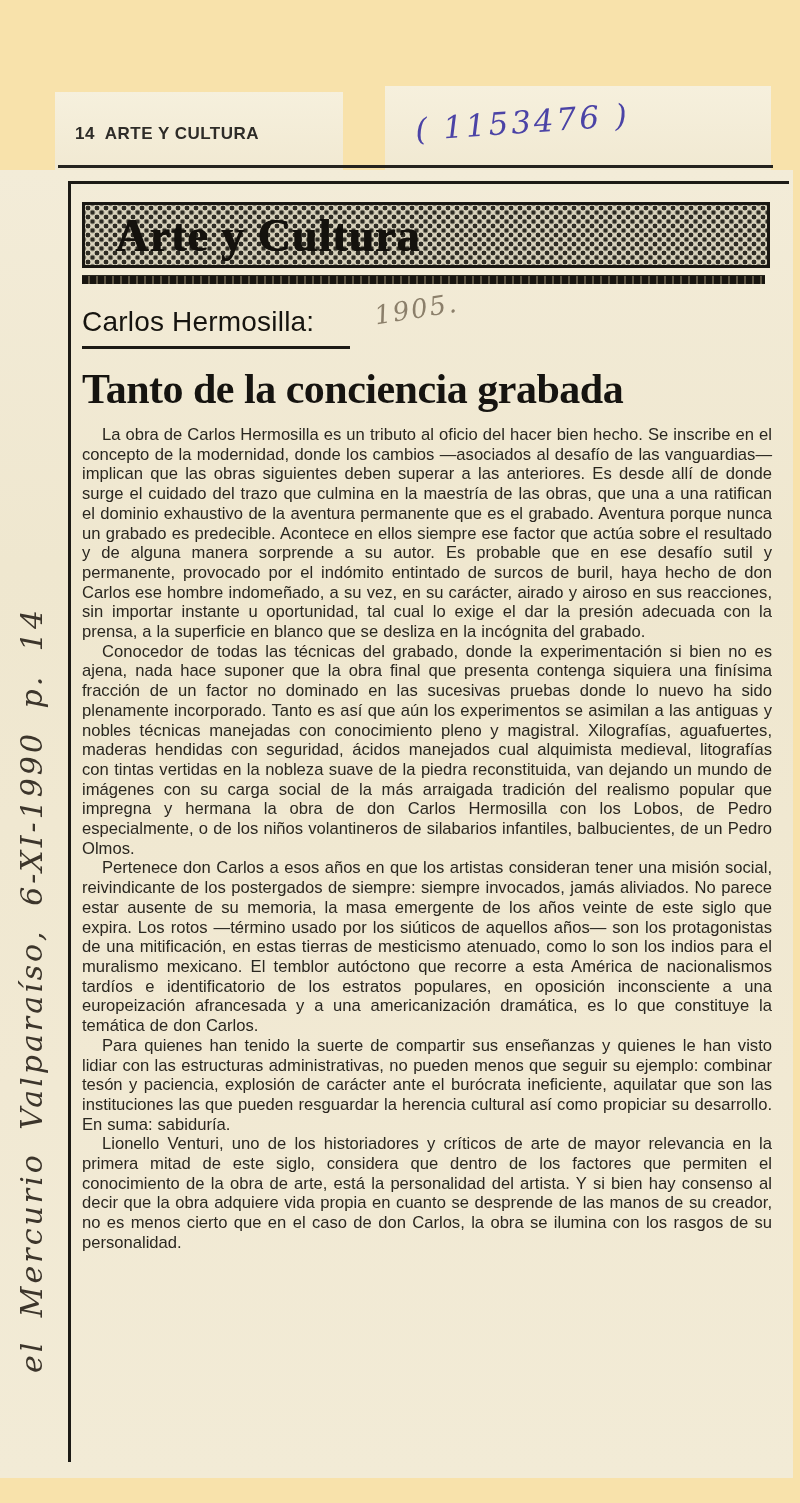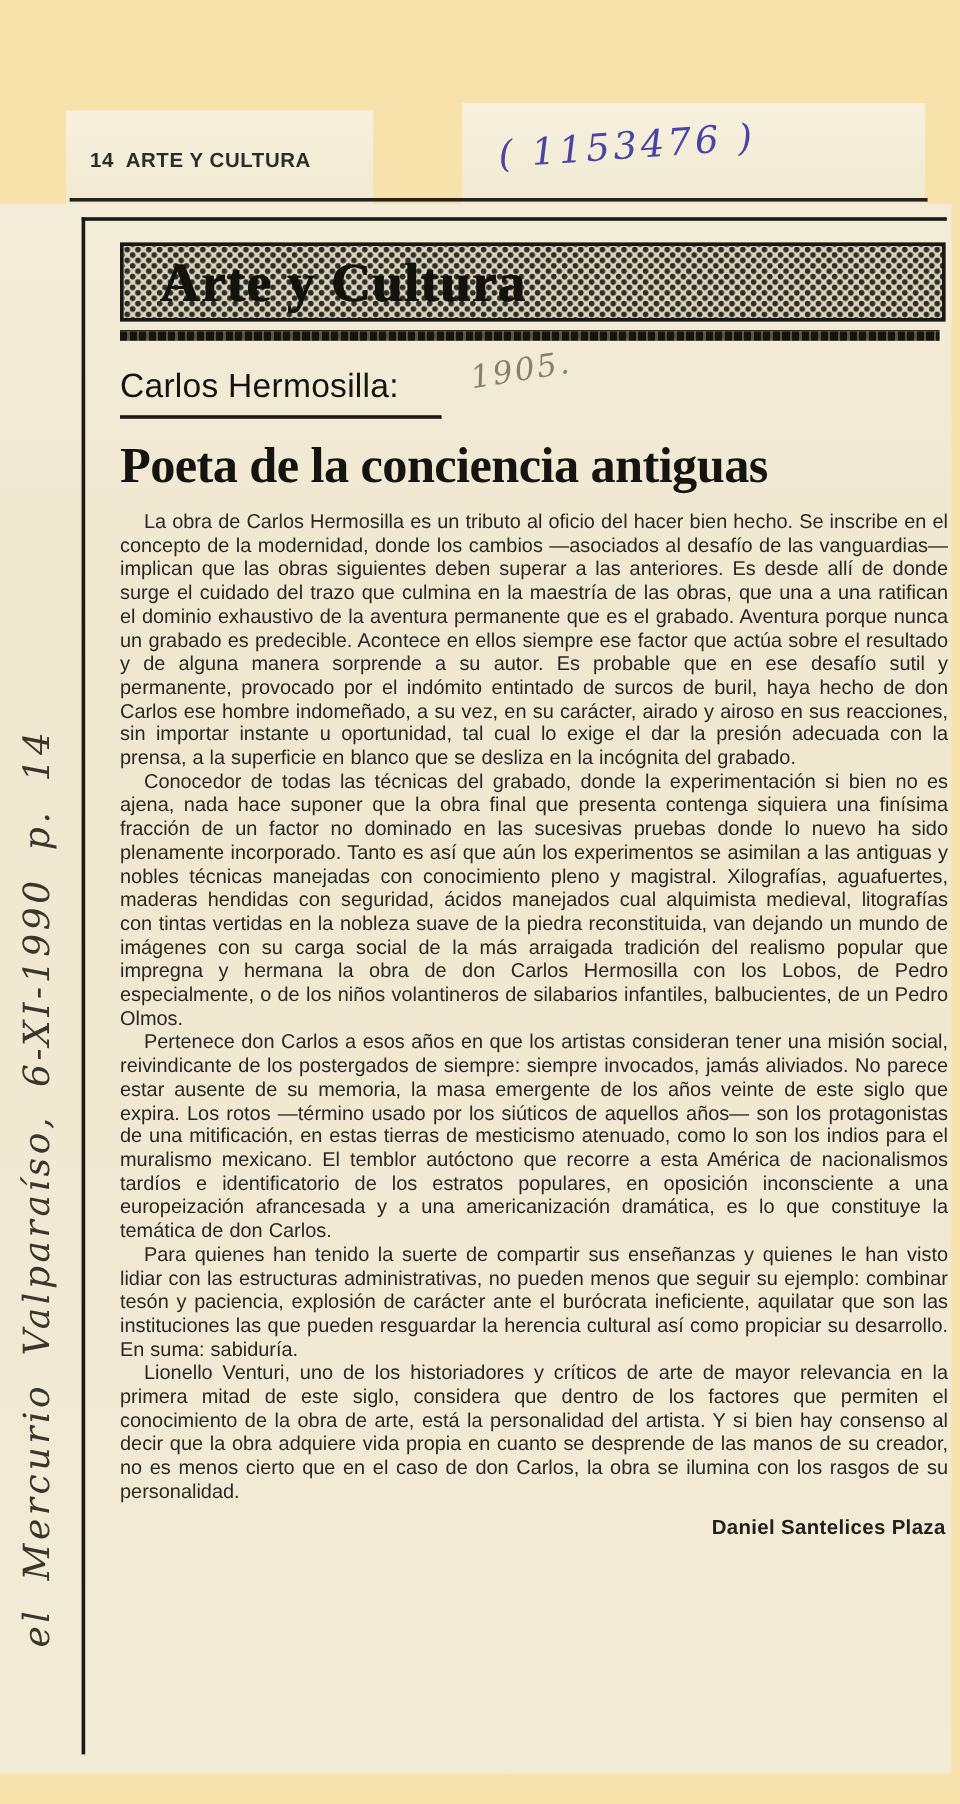--- a/index.html
+++ b/index.html
@@ -1,37 +1,37 @@
 <!DOCTYPE html>
 <html lang="es"><head>
 <meta charset="utf-8">
 <style>
   * { margin:0; padding:0; box-sizing:border-box; }
   body { width:800px; height:1503px; background:#f8e2ab; font-family:"Liberation Sans", sans-serif; overflow:hidden; }
   .stage { position:relative; width:800px; height:1503px; background:#f8e2ab; overflow:hidden; }
 
   
   .piece { position:absolute; background:linear-gradient(180deg,#f6f0dd,#f1e9d2); }
-  .piece-left { left:55px; top:92px; width:256px; height:78px; }
+  .piece-left { left:55px; top:92px; width:288px; height:78px; }
   .piece-mid  { left:385px; top:86px; width:386px; height:84px; }
   .clipping-main { position:absolute; left:0; top:170px; width:793px; height:1308px;
                    background:linear-gradient(180deg,#f3ecd8 0%, #efe7cf 30%, #f1e9d3 70%, #f2ebd6 100%); }
 
   .section-label { position:absolute; left:20px; top:32px; font-size:17px; font-weight:700;
                    color:#2e2c28; letter-spacing:0.5px; white-space:pre; }
   .registry-number { position:absolute; left:30px; top:18px; font-family:"DejaVu Serif", serif;
                      font-style:italic; font-size:31px; color:#4b43a6; letter-spacing:3px;
                      transform:rotate(-4deg); white-space:pre; }
   .rule-top { position:absolute; left:58px; top:165px; width:715px; height:3px; background:#25231e; }
 
   
   .article-frame { position:absolute; left:68px; top:181px; width:721px; height:1281px;
                    border-top:3px solid #1d1b16; border-left:3px solid #1d1b16; }
 
-  .article { position:absolute; left:100px; top:202px; width:690px; }
+  .article { position:absolute; left:82px; top:202px; width:690px; }
 
   .banner { width:688px; height:66px; border:3px solid #191712; background-color:#d9d3bd;
             background-image:
               radial-gradient(circle at 3px 3px, #2e2c24 2.1px, rgba(0,0,0,0) 2.7px),
               radial-gradient(circle at 3px 3px, #2e2c24 2.1px, rgba(0,0,0,0) 2.7px);
             background-size:9px 9px; background-position:0 0, 4.5px 4.5px;
             display:flex; align-items:center; }
   .banner-text { font-family:"Liberation Serif", serif; font-weight:600; font-size:46px;
                  color:#14120d; margin-left:30px; letter-spacing:1px;
                  text-shadow:1px 0 0 #14120d; }
@@ -89,28 +89,27 @@
       <span class="banner-text">Arte y Cultura</span>
     </div>
     <div class="banner-bar"></div>
 
     <div class="kicker-row">
       <span class="kicker">Carlos Hermosilla:</span>
       <span class="kicker-note">1905.</span>
       <div class="kicker-underline"></div>
     </div>
 
-    <h1 class="headline">Poeta de la conciencia antiguas</h1>
+    <h1 class="headline">Tanto de la conciencia grabada</h1>
 
     <div class="body-copy">
       <p>La obra de Carlos Hermosilla es un tributo al oficio del hacer bien hecho. Se inscribe en el concepto de la modernidad, donde los cambios —asociados al desafío de las vanguardias— implican que las obras siguientes deben superar a las anteriores. Es desde allí de donde surge el cuidado del trazo que culmina en la maestría de las obras, que una a una ratifican el dominio exhaustivo de la aventura permanente que es el grabado. Aventura porque nunca un grabado es predecible. Acontece en ellos siempre ese factor que actúa sobre el resultado y de alguna manera sorprende a su autor. Es probable que en ese desafío sutil y permanente, provocado por el indómito entintado de surcos de buril, haya hecho de don Carlos ese hombre indomeñado, a su vez, en su carácter, airado y airoso en sus reacciones, sin importar instante u oportunidad, tal cual lo exige el dar la presión adecuada con la prensa, a la superficie en blanco que se desliza en la incógnita del grabado.</p>
       <p>Conocedor de todas las técnicas del grabado, donde la experimentación si bien no es ajena, nada hace suponer que la obra final que presenta contenga siquiera una finísima fracción de un factor no dominado en las sucesivas pruebas donde lo nuevo ha sido plenamente incorporado. Tanto es así que aún los experimentos se asimilan a las antiguas y nobles técnicas manejadas con conocimiento pleno y magistral. Xilografías, aguafuertes, maderas hendidas con seguridad, ácidos manejados cual alquimista medieval, litografías con tintas vertidas en la nobleza suave de la piedra reconstituida, van dejando un mundo de imágenes con su carga social de la más arraigada tradición del realismo popular que impregna y hermana la obra de don Carlos Hermosilla con los Lobos, de Pedro especialmente, o de los niños volantineros de silabarios infantiles, balbucientes, de un Pedro Olmos.</p>
       <p>Pertenece don Carlos a esos años en que los artistas consideran tener una misión social, reivindicante de los postergados de siempre: siempre invocados, jamás aliviados. No parece estar ausente de su memoria, la masa emergente de los años veinte de este siglo que expira. Los rotos —término usado por los siúticos de aquellos años— son los protagonistas de una mitificación, en estas tierras de mesticismo atenuado, como lo son los indios para el muralismo mexicano. El temblor autóctono que recorre a esta América de nacionalismos tardíos e identificatorio de los estratos populares, en oposición inconsciente a una europeización afrancesada y a una americanización dramática, es lo que constituye la temática de don Carlos.</p>
       <p>Para quienes han tenido la suerte de compartir sus enseñanzas y quienes le han visto lidiar con las estructuras administrativas, no pueden menos que seguir su ejemplo: combinar tesón y paciencia, explosión de carácter ante el burócrata ineficiente, aquilatar que son las instituciones las que pueden resguardar la herencia cultural así como propiciar su desarrollo. En suma: sabiduría.</p>
       <p>Lionello Venturi, uno de los historiadores y críticos de arte de mayor relevancia en la primera mitad de este siglo, considera que dentro de los factores que permiten el conocimiento de la obra de arte, está la personalidad del artista. Y si bien hay consenso al decir que la obra adquiere vida propia en cuanto se desprende de las manos de su creador, no es menos cierto que en el caso de don Carlos, la obra se ilumina con los rasgos de su personalidad.</p>
     </div>
 
-    <div class="byline">Daniel Santelices Plaza</div>
   </div>
 
   <div class="margin-note">el Mercurio Valparaíso, 6-XI-1990 p. 14</div>
 
 </div>
 
 </body></html>

